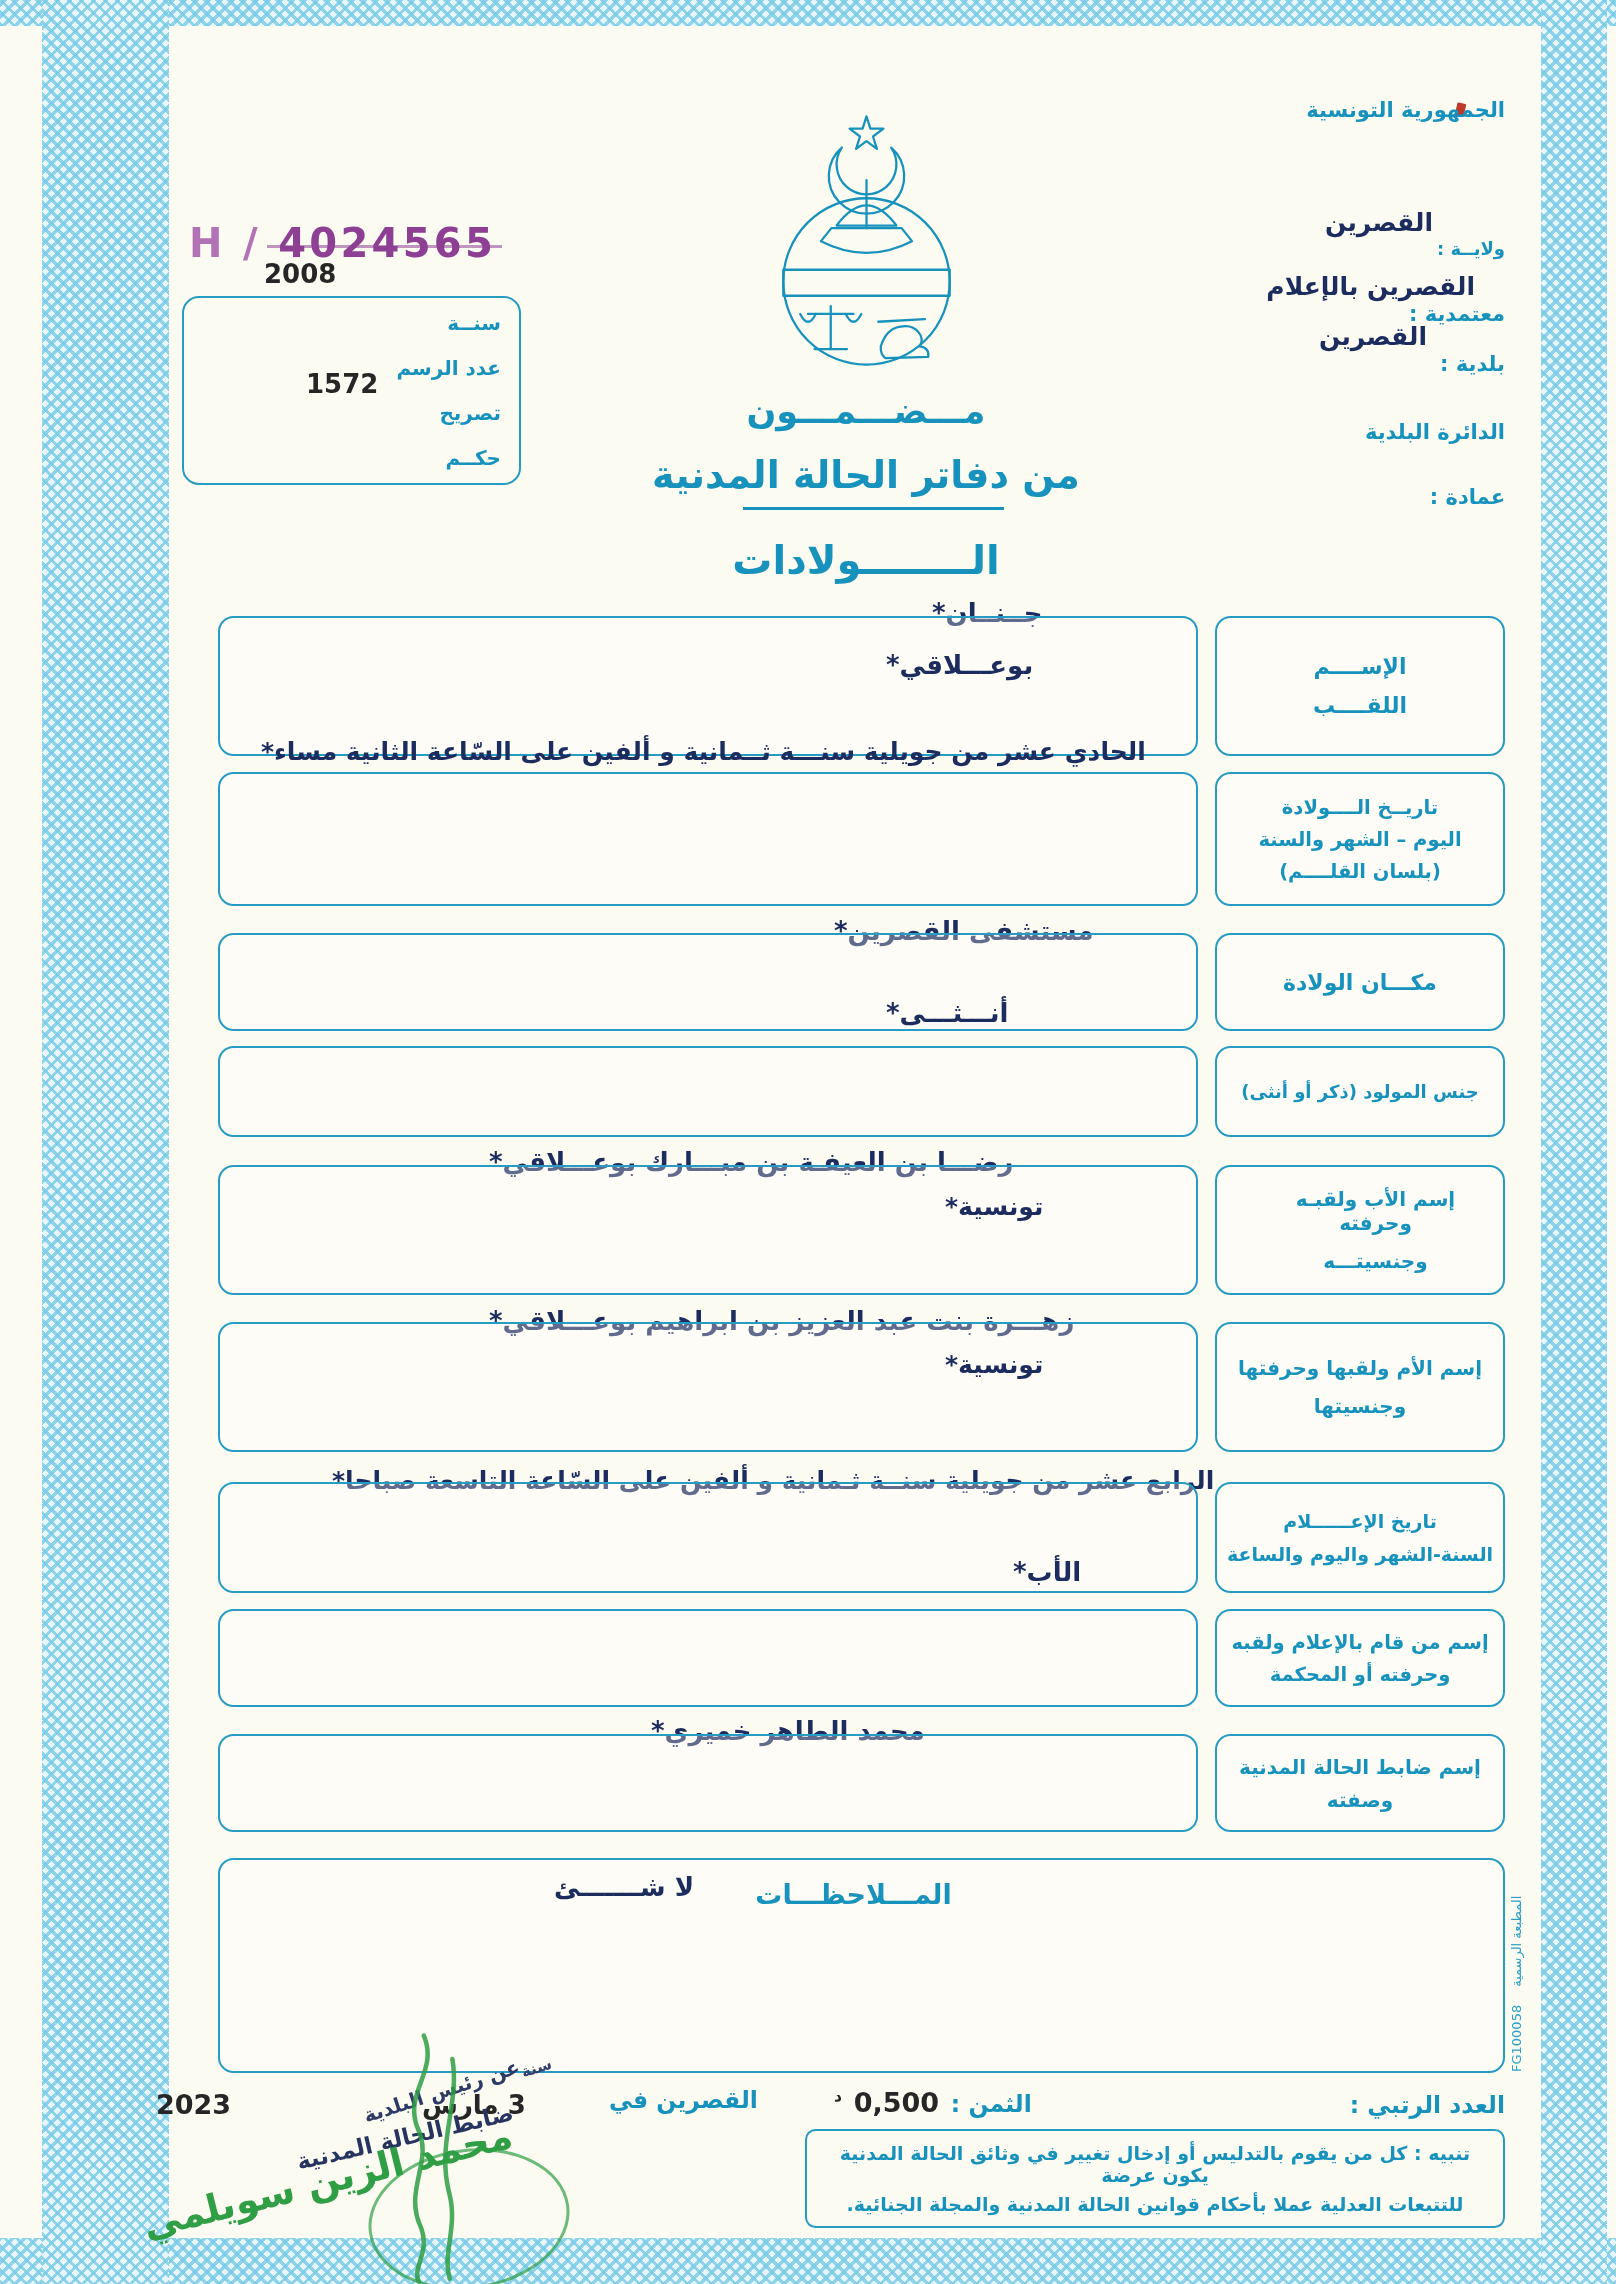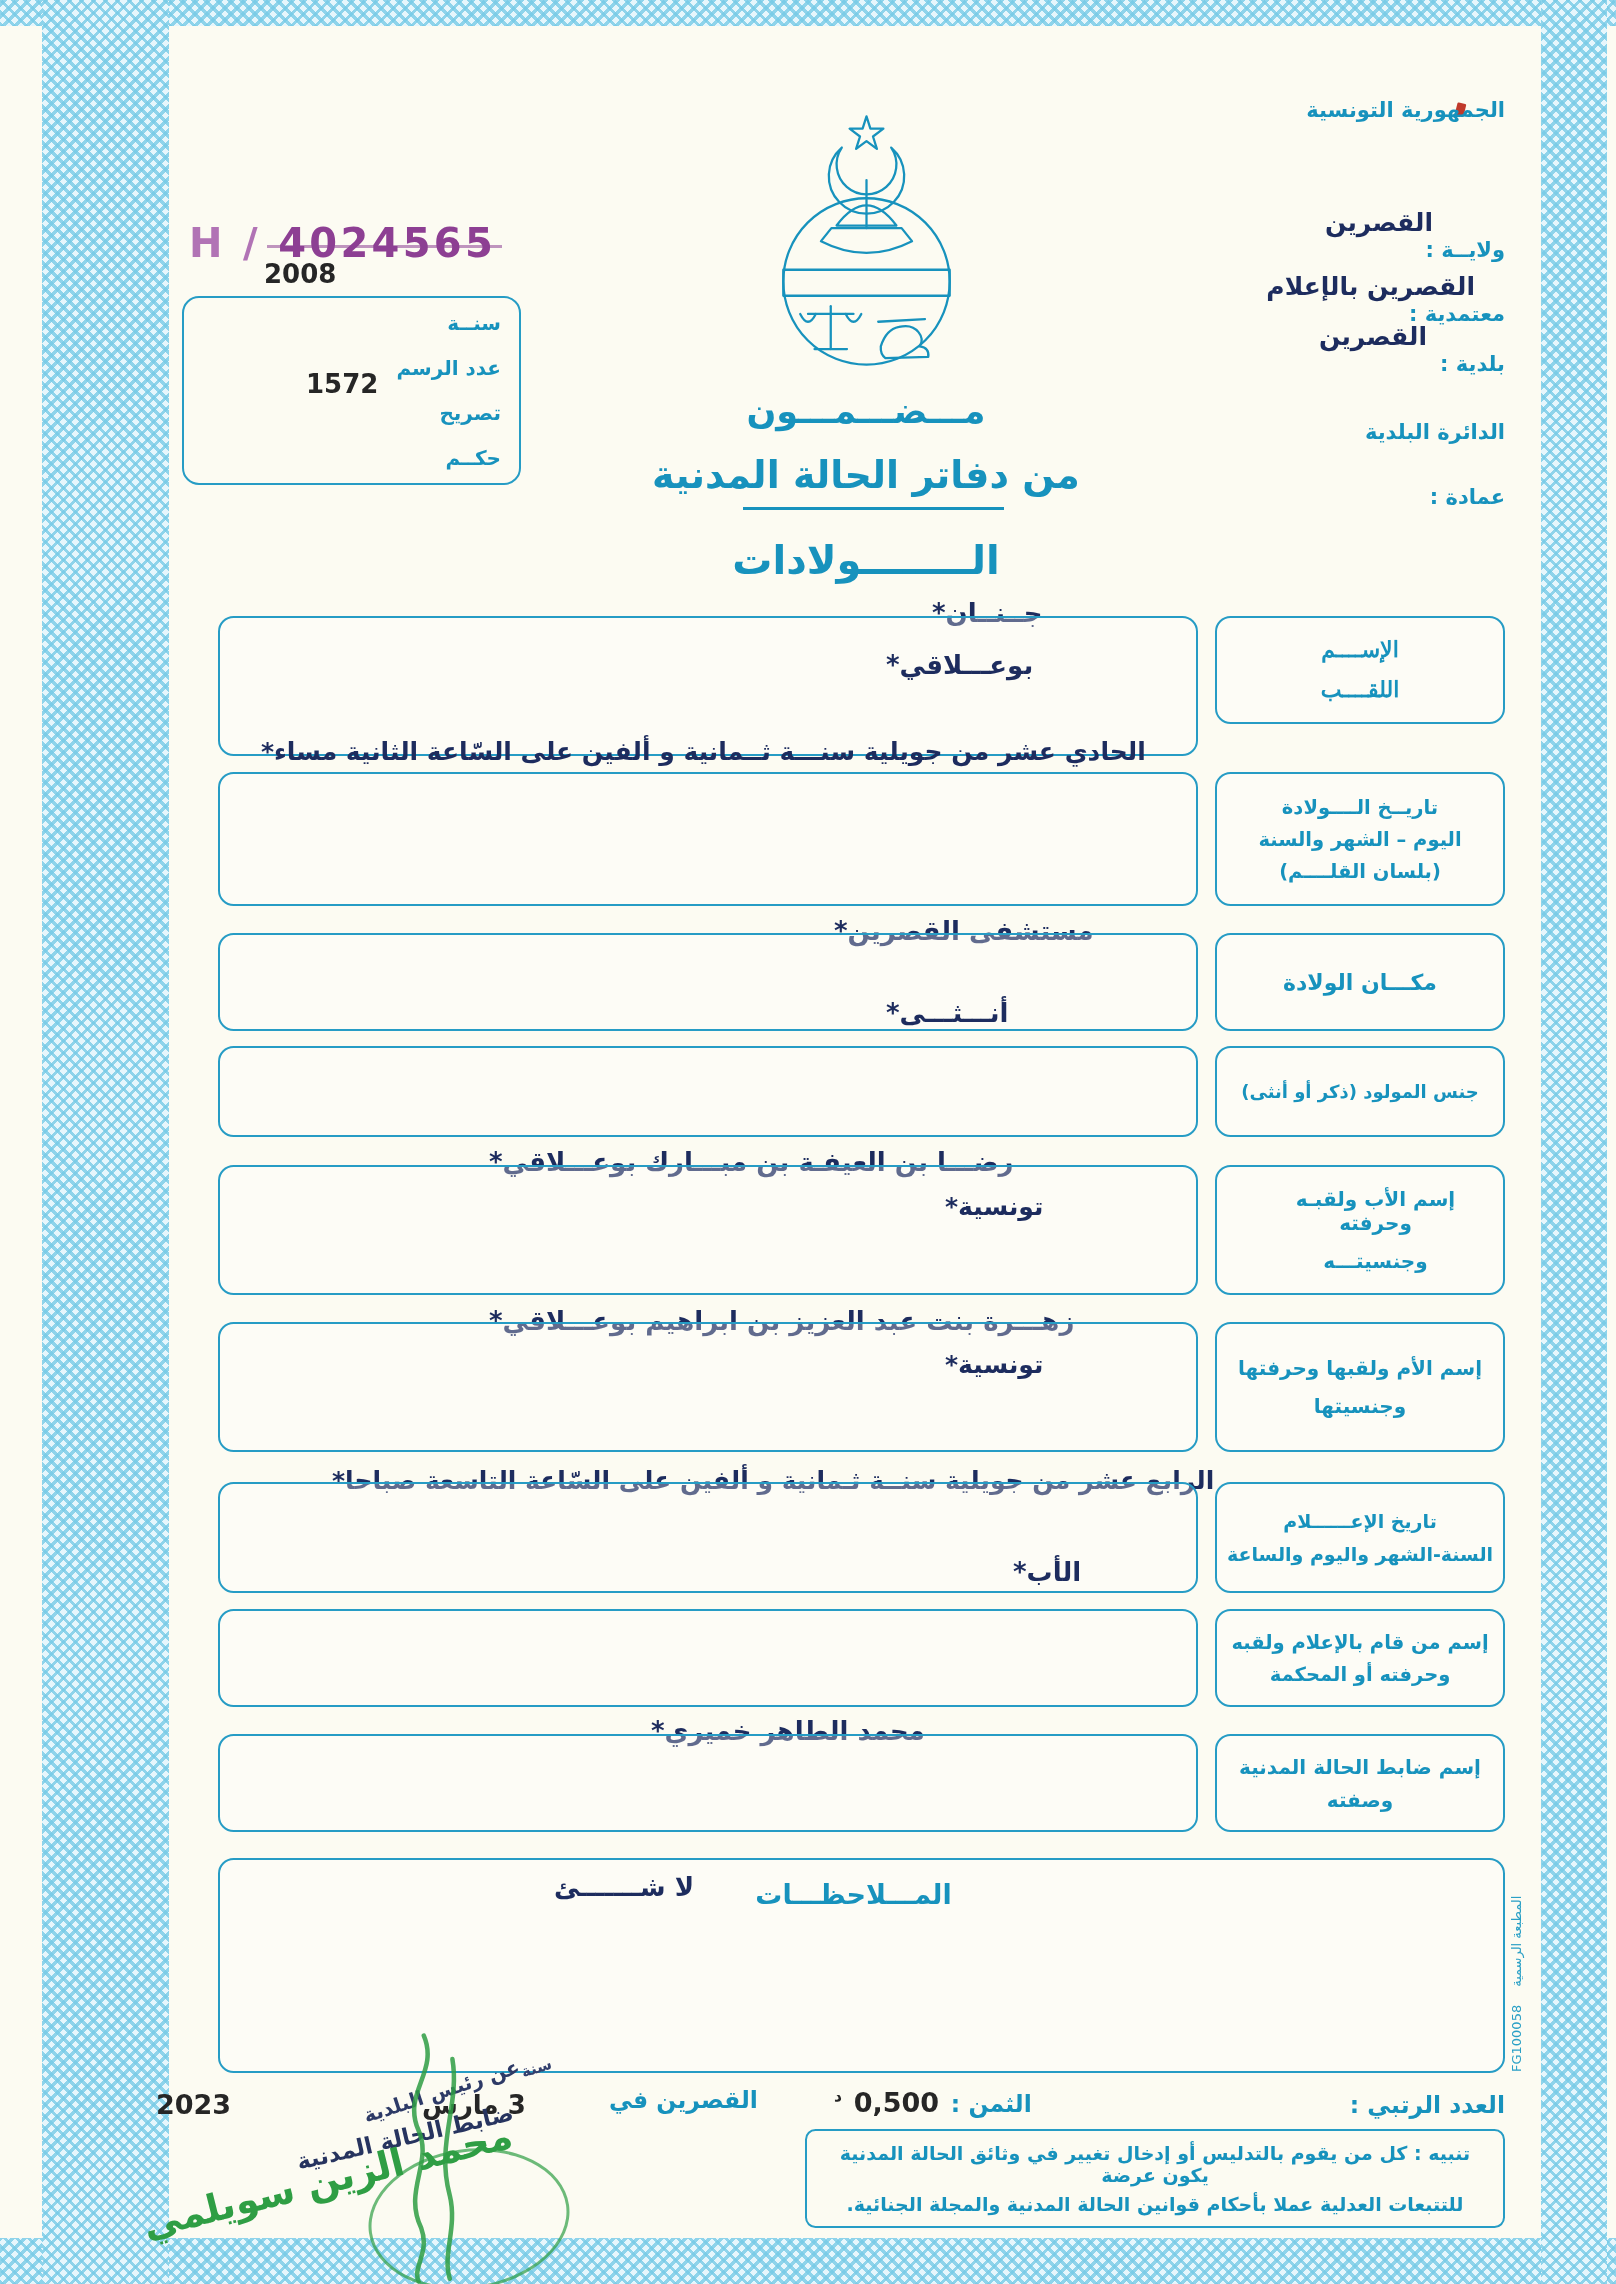--- a/index.html
+++ b/index.html
@@ -69,21 +69,21 @@
   <div class="band" style="left:0;top:0;width:1616px;height:26px;"></div>
   <div class="band" style="left:0;top:2238px;width:1616px;height:46px;"></div>
   <div class="band" style="left:42px;top:0;width:127px;height:2284px;"></div>
   <div class="band" style="left:1541px;top:0;width:66px;height:2284px;"></div>
 
   <div class="redmark"></div>
 
   <div class="lab" style="right:111px;top:98px;font-size:21px;">الجمهورية التونسية</div>
 
   <div class="val" style="right:183px;top:208px;font-size:25px;">القصرين</div>
-  <div class="lab" style="right:111px;top:238px;font-size:21px;">ولايــة :</div>
+  <div class="lab" style="right:111px;top:238px;font-size:18px;">ولايــة :</div>
 
   <div class="val" style="right:141px;top:272px;font-size:25px;">القصرين بالإعلام</div>
   <div class="lab" style="right:111px;top:302px;font-size:21px;">معتمدية :</div>
 
   <div class="val" style="right:189px;top:322px;font-size:25px;">القصرين</div>
   <div class="lab" style="right:111px;top:352px;font-size:21px;">بلدية :</div>
 
   <div class="lab" style="right:111px;top:420px;font-size:21px;">الدائرة البلدية</div>
   <div class="lab" style="right:111px;top:485px;font-size:21px;">عمادة :</div>
 
@@ -128,21 +128,21 @@
     </g>
   </svg>
 
   <div class="title" style="top:391px;font-size:35px;letter-spacing:3.9px;">مـــضـــمـــون</div>
   <div class="title" style="top:453px;font-size:38px;">من دفاتر الحالة المدنية</div>
   <div style="position:absolute;left:743px;top:507px;width:261px;height:3.3px;background:#1792bd;"></div>
   <div class="title" style="top:537px;font-size:40px;">الــــــــولادات</div>
 
   <div class="val" style="left:932px;top:598px;font-size:26px;">جــنــان*</div>
   <div class="cbox" style="top:616px;height:140px;"></div>
-  <div class="lbox" style="top:616px;height:108px;font-size:22px;font-family:Liberation Serif, serif;">
+  <div class="lbox" style="top:616px;height:140px;font-size:22px;">
     <div>الإســــم</div>
     <div>اللقــــب</div>
   </div>
   <div class="val" style="left:886px;top:650px;font-size:26px;">بوعـــلاقي*</div>
 
   <div class="val" style="left:261px;top:737px;font-size:25px;">الحادي عشر من جويلية سنـــة ثــمانية و ألفين  على السّاعة الثانية مساء*</div>
   <div class="cbox" style="top:772px;height:134px;"></div>
   <div class="lbox" style="top:772px;height:134px;row-gap:9px;font-size:19.5px;">
     <div>تاريــخ الــــولادة</div>
     <div>اليوم – الشهر والسنة</div>

